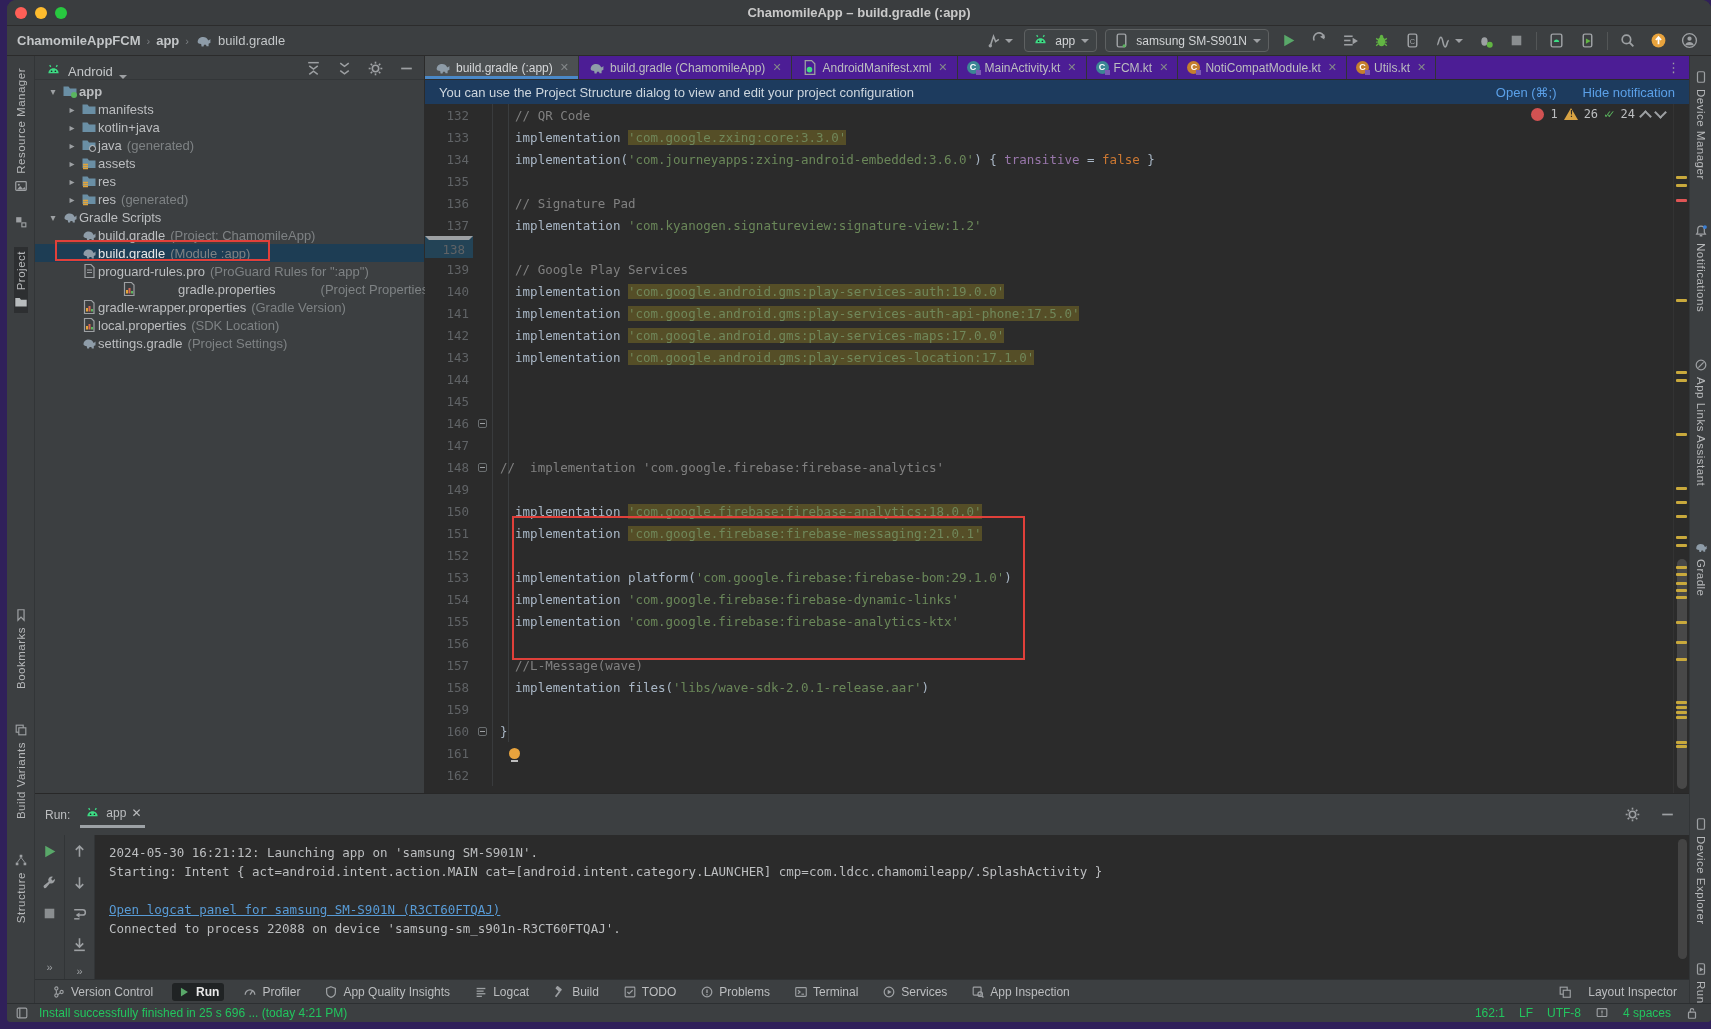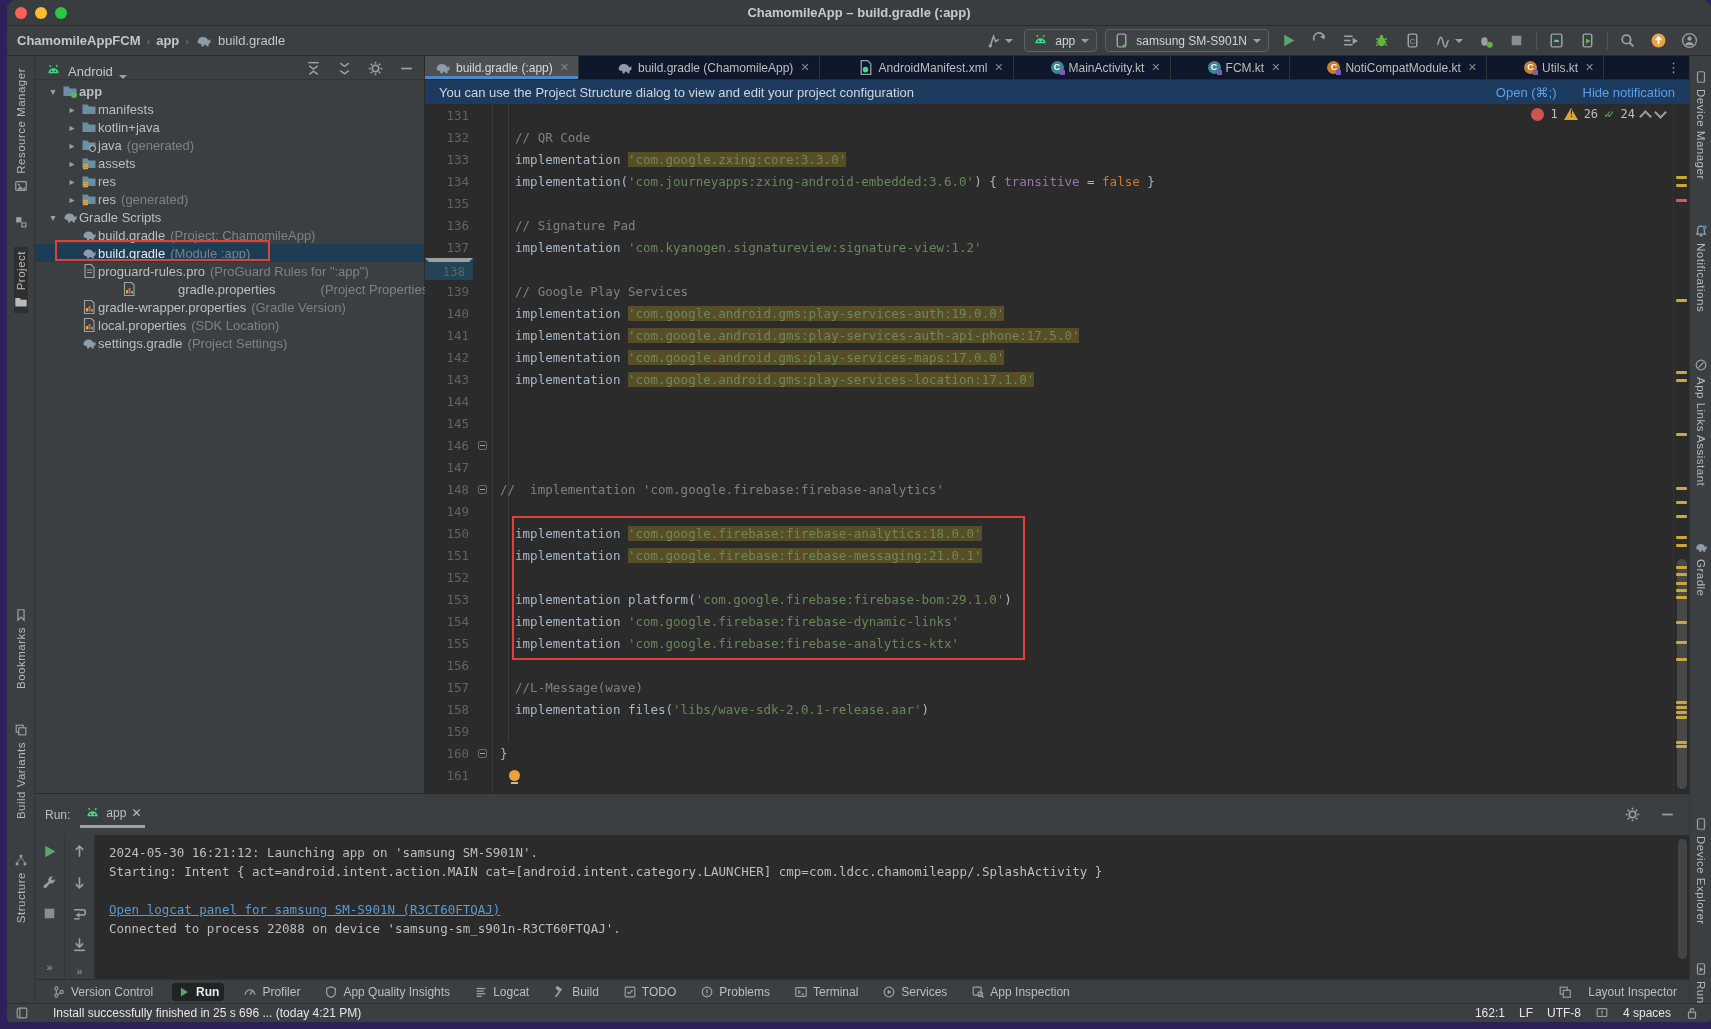--- a/index.html
+++ b/index.html
@@ -41,21 +41,21 @@
   #tree { font-size:13px; color:#bcbec0; padding-top:2px; }
   .trow { height:18px; display:flex; align-items:center; white-space:nowrap; cursor:default; }
   .trow.sel { background:#1d3d54; color:#e6e6e6; }
   .chev { width:16px; text-align:center; color:#9da0a3; font-size:10px; flex:none; }
   .ticon { width:18px; height:16px; flex:none; display:inline-flex; justify-content:center; }
   .ticon svg { width:16px; height:16px; }
   .tsuffix { color:#7e8284; margin-left:5px; }
   .redbox { position:absolute; border:2px solid #e0403a; pointer-events:none; z-index:5; }
   
   #editorcol { flex:1; display:flex; flex-direction:column; min-width:0; background:#2b2b2b; }
-  #tabbar { height:24px; background:#0f172a; display:flex; align-items:stretch; border-bottom:1px solid #2b2b2b; flex:none;gap:28px; }
+  #tabbar { height:24px; background:#4c1d95; display:flex; align-items:stretch; border-bottom:1px solid #2b2b2b; flex:none; }
   .tab { display:flex; align-items:center; gap:5px; padding:0 9px; font-size:12px; color:#bcbec0; border-right:1px solid #313436; cursor:default; position:relative; }
   .tab.active { background:#4c5052; color:#d6d8da; }
   .tab.active::after { content:""; position:absolute; left:0; right:0; bottom:0; height:3px; background:#4a88c7; }
   .tab .x { color:#84888a; font-size:11px; margin-left:2px; }
   .kot { width:13px; height:13px; border-radius:50%; position:relative; display:inline-block; font-size:9px; color:#fff; text-align:center; line-height:13px; font-weight:bold; }
   .kot::after { content:""; position:absolute; right:-1px; bottom:-1px; width:5px; height:5px; background:#7b5ab5; }
   #kebab { margin-left:auto; align-self:center; color:#9da0a3; padding:0 8px; font-size:13px; letter-spacing:1px; }
   #banner { height:24px; background:#1d3b5e; display:flex; align-items:center; padding:4px 14px; font-size:13px; color:#cdd6de; gap:26px; flex:none; }
   #banner .spacer { flex:1; }
   .blink { color:#5ba0e8; cursor:pointer; }
@@ -99,21 +99,21 @@
   .rcol .more { margin-top:auto; margin-bottom:6px; color:#9da0a3; font-size:11px; }
   #console { flex:1; background:#2b2b2b; font-family:"DejaVu Sans Mono",monospace; font-size:12.5px; color:#bcbec0; padding:8px 0 0 14px; line-height:19px; white-space:pre; overflow:hidden; position:relative; }
   .con-link { color:#589bd6; text-decoration:underline; cursor:pointer; }
   #con-scroll { position:absolute; right:2px; top:4px; width:9px; height:120px; background:rgba(255,255,255,.12); border-radius:5px; }
   
   #bottombar { height:24px; flex:none; background:#3c3f41; border-top:1px solid #2e3133; display:flex; align-items:center; padding:0 12px 0 12px; gap:16px; font-size:12px; color:#bcbec0; }
   .bbitem { display:flex; align-items:center; gap:5px; cursor:default; padding:2px 5px; border-radius:3px; }
   .bbitem.active { background:#202324; color:#e8e8e8; font-weight:bold; }
   #bb-right { margin-left:auto; display:flex; align-items:center; gap:16px; }
   
-  #statusbar { height:19px; flex:none; background:#3c3f41; border-top:1px solid #2c2f31; display:flex; align-items:center; font-size:12px; color:#e5e5e5; padding:0 12px 0 8px; gap:24px; }
+  #statusbar { height:19px; flex:none; background:#3c3f41; border-top:1px solid #2c2f31; display:flex; align-items:center; font-size:12px; color:#22c55e; padding:0 12px 0 8px; gap:10px; }
   #sb-right { margin-left:auto; display:flex; align-items:center; gap:14px; }
   .icon14 { width:14px; height:14px; display:inline-flex; }
   .icon14 svg { width:100%; height:100%; }
 </style>
 </head>
 <body>
 
 <div id="win">
 
   <div id="titlebar">
@@ -659,25 +659,20 @@
                 </div>
               <div id="banner">
                 <span>You can use the Project Structure dialog to view and edit your project configuration</span>
                 <span class="spacer"></span>
                 <span class="blink">Open (⌘;)</span>
                 <span class="blink">Hide notification</span>
               </div>
               <div id="editor">
                 <div id="indent-guide"></div>
                 <div id="lines">
-                    <div class="cl">
-                      <div class="gut">131</div>
-                      <div class="foldc"></div>
-                      <div class="codep"></div>
-                    </div>
                     <div class="cl">
                       <div class="gut">132</div>
                       <div class="foldc"></div>
                       <div class="codep"><span class="tk-c">  // QR Code</span></div>
                     </div>
                     <div class="cl">
                       <div class="gut">133</div>
                       <div class="foldc"></div>
                       <div class="codep"><span class="tk-p">  implementation </span><span class="tk-sh">'com.google.zxing:core:3.3.0'</span></div>
                     </div>

